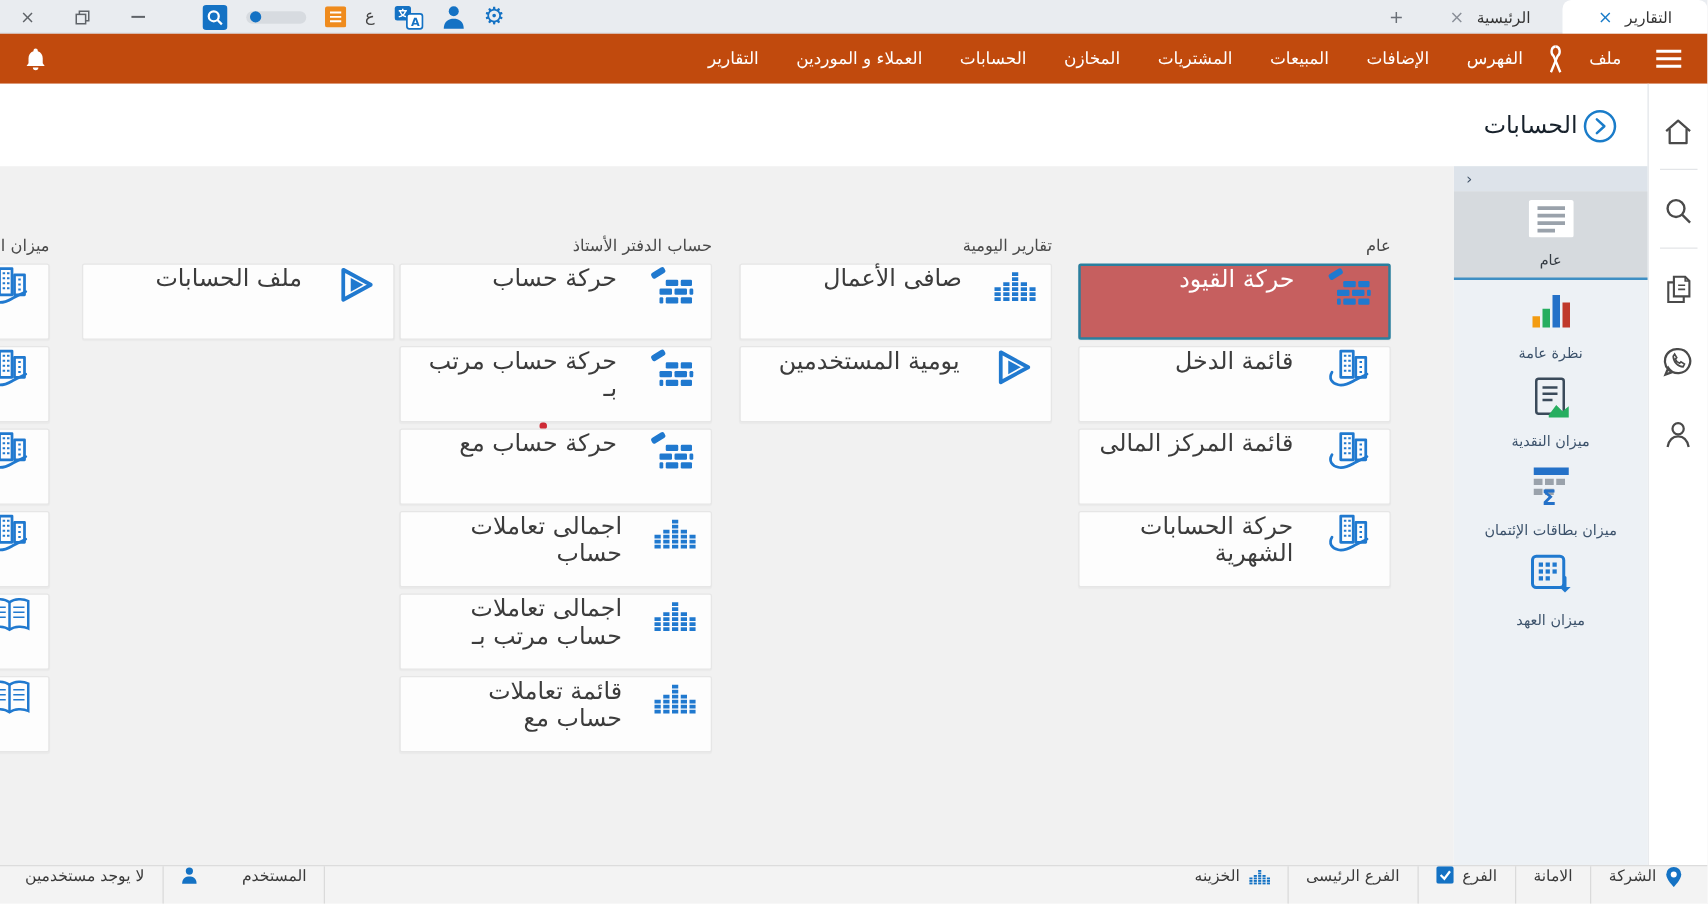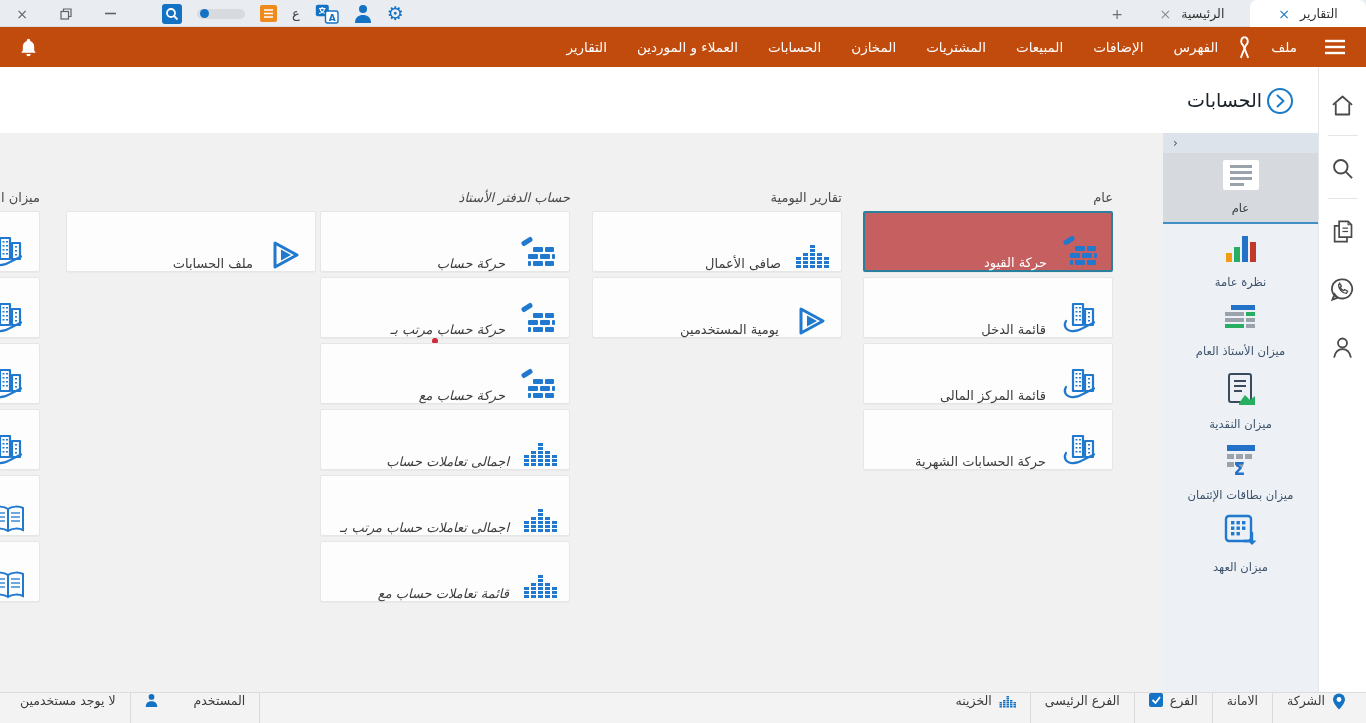--- a/index.html
+++ b/index.html
@@ -48,21 +48,21 @@
   .sb-strip { height:20px; background:#dde3ea; display:flex; align-items:center; padding:0 10px; direction:ltr; color:#45566b; font-size:12px; }
   .sb-item { height:71px; display:flex; flex-direction:column; align-items:center; justify-content:center; gap:7px; cursor:default; }
   .sb-item .sb-label { font-size:11.5px; color:#3c526b; }
   .sb-item.selected { background:#d6dade; border-bottom:2px solid #3f8fc4; }
   .sb-item.selected .sb-label { color:#333a42; }
 
   
   .canvas { position:absolute; left:0; top:133px; right:203px; bottom:31px; background:#f1f1f1; overflow:hidden; }
   .col { position:absolute; top:48px; width:250px; }
   .col-header { height:24px; margin-bottom:6px; font-size:13px; color:#4a4a4a; text-align:right; display:flex; align-items:flex-end; justify-content:flex-start; }
-  .tile { height:61px; background:#fdfdfd; border:1px solid #e6e6e6; border-radius:2px; margin-bottom:5px; display:flex; align-items:flex-end; padding:0 12px; gap:14px; font-size:13px; color:#3c3c3c; box-shadow:0 1px 1px rgba(0,0,0,.03); cursor:default; }
+  .tile { height:61px; background:#fdfdfd; border:1px solid #e6e6e6; border-radius:2px; margin-bottom:5px; display:flex; align-items:flex-start; padding:0 12px; gap:25px; font-size:19px; color:#3c3c3c; box-shadow:0 1px 1px rgba(0,0,0,.03); cursor:default; }
   .tile .tile-icon { flex:0 0 auto; display:flex; align-items:center; }
   .tile.selected { background:#c65f5f; border:2px solid #2a7f9e; color:#fff; }
   .red-dot { position:absolute; left:432px; top:205px; width:6px; height:6px; border-radius:50%; background:#cf2b36; }
 
   
   .statusbar { position:absolute; bottom:0; left:0; right:0; height:31px; background:#f3f3f3; border-top:1px solid #dcdcdc; display:flex; align-items:stretch; font-size:12.5px; color:#3a3a3a; padding:0 6px; }
   .sb-group { display:flex; align-items:stretch; }
   .sb-group.left { margin-inline-start:auto; }
   .cell { display:flex; align-items:flex-start; gap:7px; padding:0 14px; }
   .cell + .cell { border-inline-start:1px solid #dadada; }
@@ -245,32 +245,20 @@
         <div class="sb-label">عام</div>
       </div>
       <div class="sb-item">
         <span><svg width="34" height="34" viewBox="0 0 34 34">
             <rect x="2" y="23" width="6" height="9" fill="#f39c12"></rect>
             <rect x="10" y="17" width="6" height="15" fill="#27ae60"></rect>
             <rect x="18" y="6" width="6" height="26" fill="#2471c8"></rect>
             <rect x="26" y="12" width="6" height="20" fill="#c0392b"></rect>
           </svg></span>
         <div class="sb-label">نظرة عامة</div>
-      </div>
-      <div class="sb-item">
-        <span><svg width="36" height="30" viewBox="0 0 36 30">
-            <rect x="8" y="2" width="24" height="5" fill="#2471c8"></rect>
-            <rect x="2" y="9" width="19" height="4" fill="#9aa2ab"></rect>
-            <rect x="23" y="9" width="9" height="4" fill="#27ae60"></rect>
-            <rect x="2" y="15" width="19" height="4" fill="#9aa2ab"></rect>
-            <rect x="23" y="15" width="9" height="4" fill="#9aa2ab"></rect>
-            <rect x="2" y="21" width="19" height="4" fill="#27ae60"></rect>
-            <rect x="23" y="21" width="9" height="4" fill="#9aa2ab"></rect>
-          </svg></span>
-        <div class="sb-label">ميزان الأستاذ العام</div>
       </div>
       <div class="sb-item">
         <span><svg width="32" height="34" viewBox="0 0 32 34" fill="none" stroke="#3a4a5a" stroke-width="2">
             <rect x="4" y="2" width="22" height="28" rx="2"></rect>
             <line x1="9" y1="9" x2="21" y2="9"></line>
             <line x1="9" y1="14" x2="21" y2="14"></line>
             <line x1="9" y1="19" x2="17" y2="19"></line>
             <path d="M14 31 L20 23 L25 28 L30 24 V33 H14 Z" fill="#27ae60" stroke="none"></path>
           </svg></span>
         <div class="sb-label">ميزان النقدية</div>
@@ -410,21 +398,21 @@
       <div class="tile">
         <span class="tile-icon">
           <svg width="36" height="32" viewBox="0 0 36 32">
             <path d="M8 4 L30 16 L8 28 Z" fill="none" stroke="#2079cf" stroke-width="3" stroke-linejoin="round"></path>
             <path d="M14 10.5 L24 16 L14 21.5 Z" fill="#2079cf"></path>
           </svg>
         </span>
         <span class="tile-label">يومية المستخدمين</span>
       </div>
     </div>
-    <div class="col" style="left: 320px; font-style: italic;">
+    <div class="col" style="left: 320px;">
       <div class="col-header">حساب الدفتر الأستاذ</div>
       <div class="tile">
         <span class="tile-icon">
           <svg width="38" height="36" viewBox="0 0 38 36">
             <g fill="#2079cf">
               <rect x="14" y="12" width="10" height="5" rx="1"></rect>
               <rect x="26" y="12" width="9" height="5" rx="1"></rect>
               <rect x="9" y="19" width="10" height="5" rx="1"></rect>
               <rect x="21" y="19" width="10" height="5" rx="1"></rect>
               <rect x="33" y="19" width="3" height="5" rx="1"></rect>

